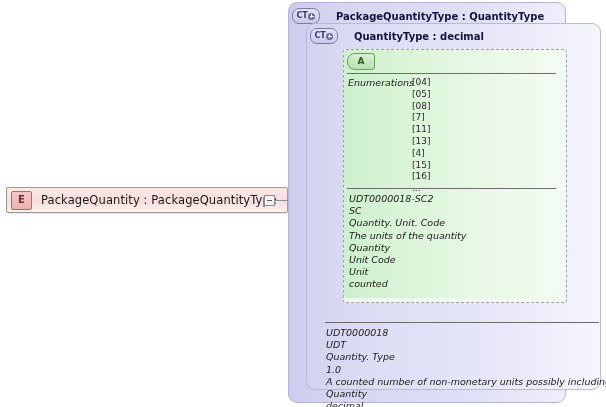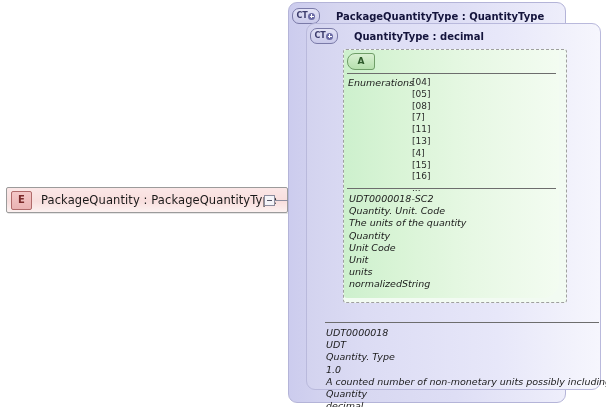--- a/index.html
+++ b/index.html
@@ -340,27 +340,27 @@
               <div class="enum-item">[15]</div>
               <div class="enum-item">[16]</div>
               <div class="enum-item">...</div>
             </span>
         </div>
 
         <div class="hr" id="attr-hr-mid"></div>
 
         <div id="attr-desc">
             <div class="line">UDT0000018-SC2</div>
+            <div class="line">SC</div>
             <div class="line">Quantity. Unit. Code</div>
             <div class="line">The units of the quantity</div>
             <div class="line">Quantity</div>
             <div class="line">Unit Code</div>
             <div class="line">Unit</div>
-            <div class="line">units</div>
-            <div class="line">normalizedString</div>
+            <div class="line">counted</div>
           </div>
       </div>
     </div>
 
     <div id="ct-hr-bottom"></div>
     <div id="ct-desc">
         <div class="line">UDT0000018</div>
         <div class="line">UDT</div>
         <div class="line">Quantity. Type</div>
         <div class="line">1.0</div>

